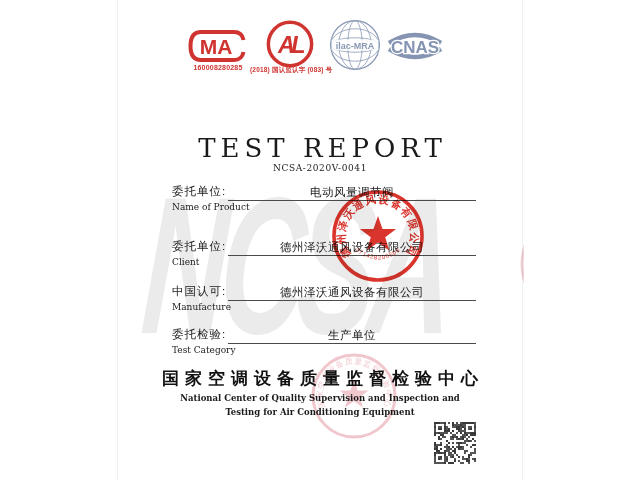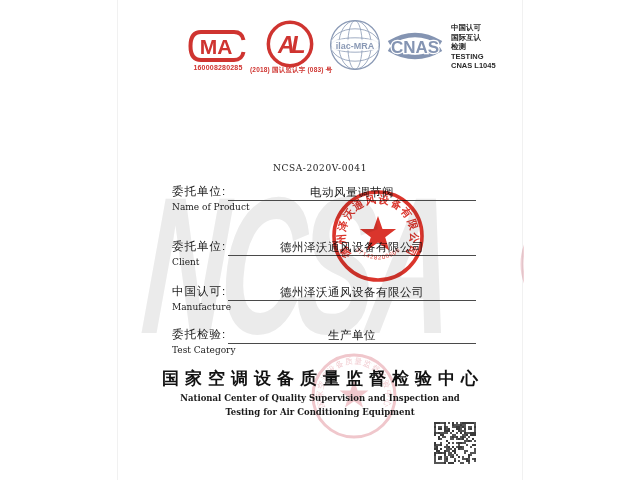--- a/index.html
+++ b/index.html
@@ -73,28 +73,22 @@
     <rect x="4" y="24" width="52" height="12" fill="#ffffff" opacity="0.85"></rect>
     <text x="30" y="34" text-anchor="middle" font-family="Liberation Sans,sans-serif" font-size="10" font-weight="bold" fill="#8a99b5">ilac-MRA</text>
   </svg>
 
   <svg class="logo" style="left:386px;top:26px" width="58" height="40" viewBox="0 0 116 80">
     <path d="M 6,34 Q 58,2 110,34" fill="none" stroke="#8494b2" stroke-width="9"></path>
     <path d="M 6,46 Q 58,78 110,46" fill="none" stroke="#8494b2" stroke-width="9"></path>
     <text x="58" y="53" text-anchor="middle" font-family="Liberation Sans,sans-serif" font-size="34" font-weight="bold" fill="#8494b2" style="paint-order:stroke" stroke="#ffffff" stroke-width="5">CNAS</text>
   </svg>
 
-  <div class="accred">
-    <div>中国认可</div>
-    <div>国际互认</div>
-    <div>检测</div>
-    <div>TESTING</div>
-    <div>CNAS L1045</div>
-  </div>
 
+  <div class="title-en">TEST REPORT</div>
   <div class="report-no">NCSA-2020V-0041</div>
 
   <div>
     <div class="field-label-zh" style="top:184px">委托单位:</div>
     <div class="field-value" style="top:185px">电动风量调节阀</div>
     <div class="field-line" style="top:200px"></div>
     <div class="field-label-en" style="top:202px">Name of Product</div>
   </div>
 
   <div>

